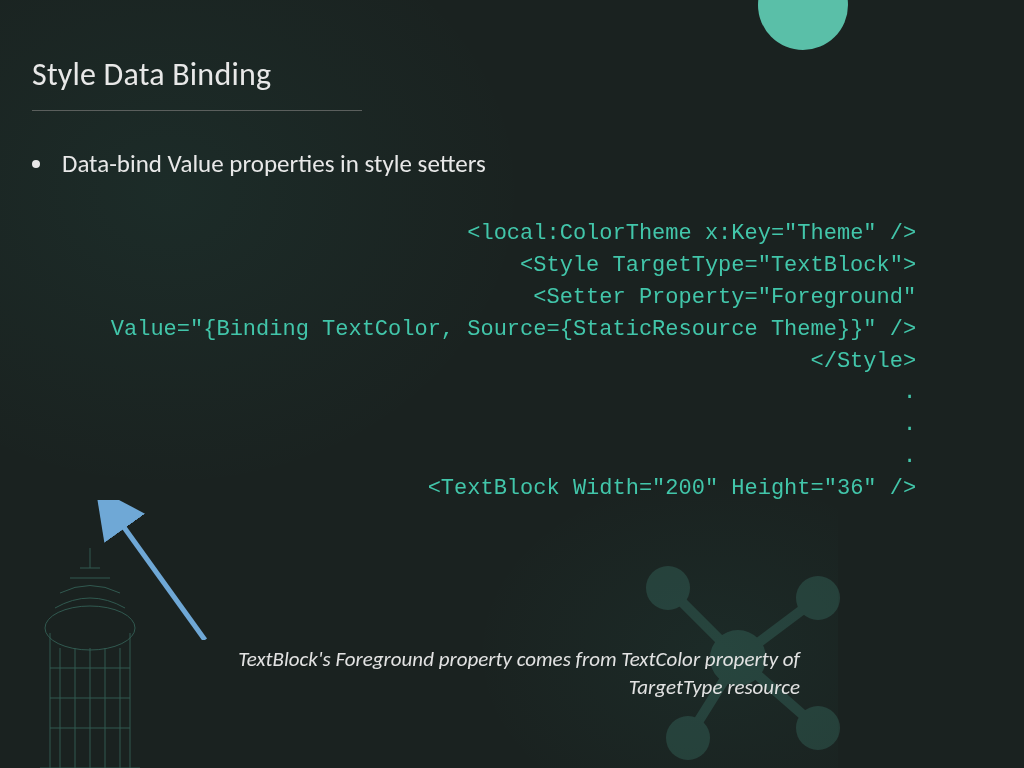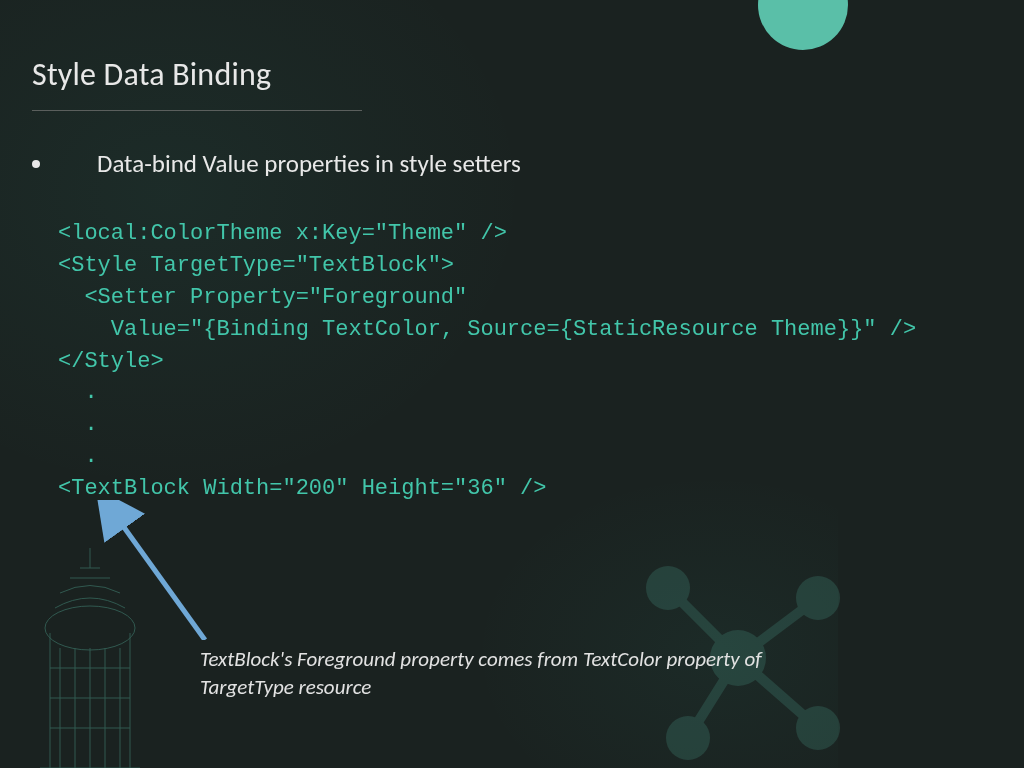--- a/index.html
+++ b/index.html
@@ -11,20 +11,21 @@
     color: #e8e8e8;
   }
   .slide {
     position: relative;
     width: 838px; height: 768px;
     background:
       radial-gradient(ellipse 600px 500px at 20% 25%, rgba(65,200,175,0.06), transparent 60%),
       radial-gradient(ellipse 400px 300px at 85% 85%, rgba(65,200,175,0.05), transparent 60%),
       #1a2220;
     box-sizing: border-box;
+    text-align: right;
   }
   .corner-dot {
     position: absolute;
     top: -40px; right: -10px;
     width: 90px; height: 90px;
     background: #5abfa8;
     border-radius: 50%;
   }
   .title {
     position: absolute;
@@ -40,21 +41,20 @@
     width: 330px;
     border-top: 1px solid #5b5f5d;
   }
   .bullet-row {
     position: absolute;
     left: 32px; top: 148px;
     display: flex;
     align-items: flex-start;
     font-size: 25px;
     color: #e8e8e8;
-    gap: 35px;
   }
   .bullet-dot {
     width: 8px; height: 8px;
     background: #e8e8e8;
     border-radius: 50%;
     margin-top: 12px;
     margin-right: 22px;
     flex: 0 0 auto;
   }
   .code {

